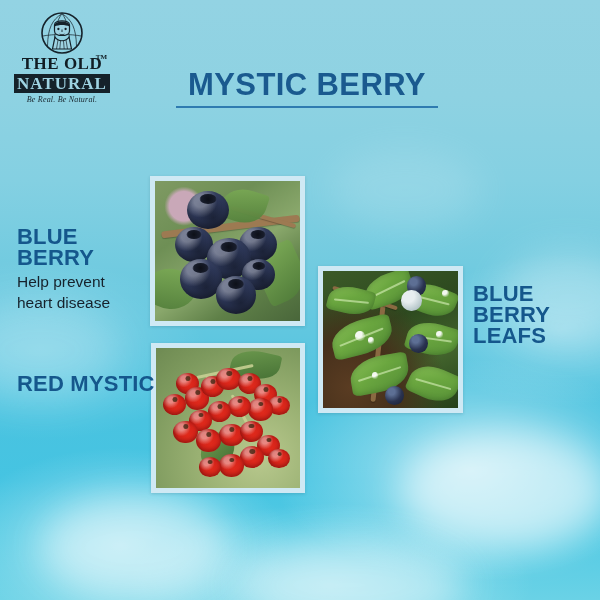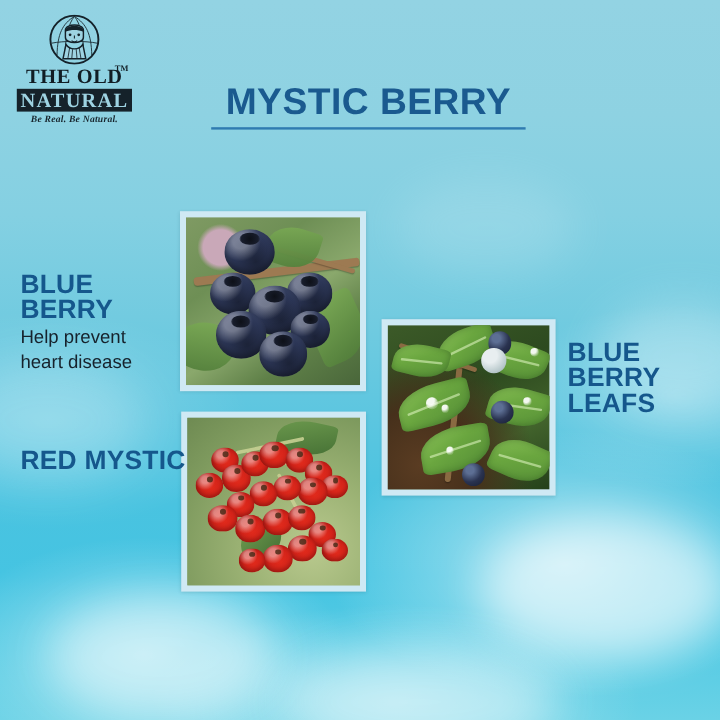--- a/index.html
+++ b/index.html
@@ -84,21 +84,21 @@
     color: #9ed3e2;
     background: #15222a;
     display: block;
     margin: 1px 0 2px 0;
     padding: 0 2px;
   }
   #logo-tagline {
     font-family: "Liberation Serif", serif;
     font-size: 8px;
     font-style: italic;
-    font-weight: bold;
+    font-weight: normal;
     color: #17252d;
     letter-spacing: 0.2px;
   }
 
   
   #title-wrap {
     position: absolute;
     left: 176px;
     top: 68px;
     width: 262px;

